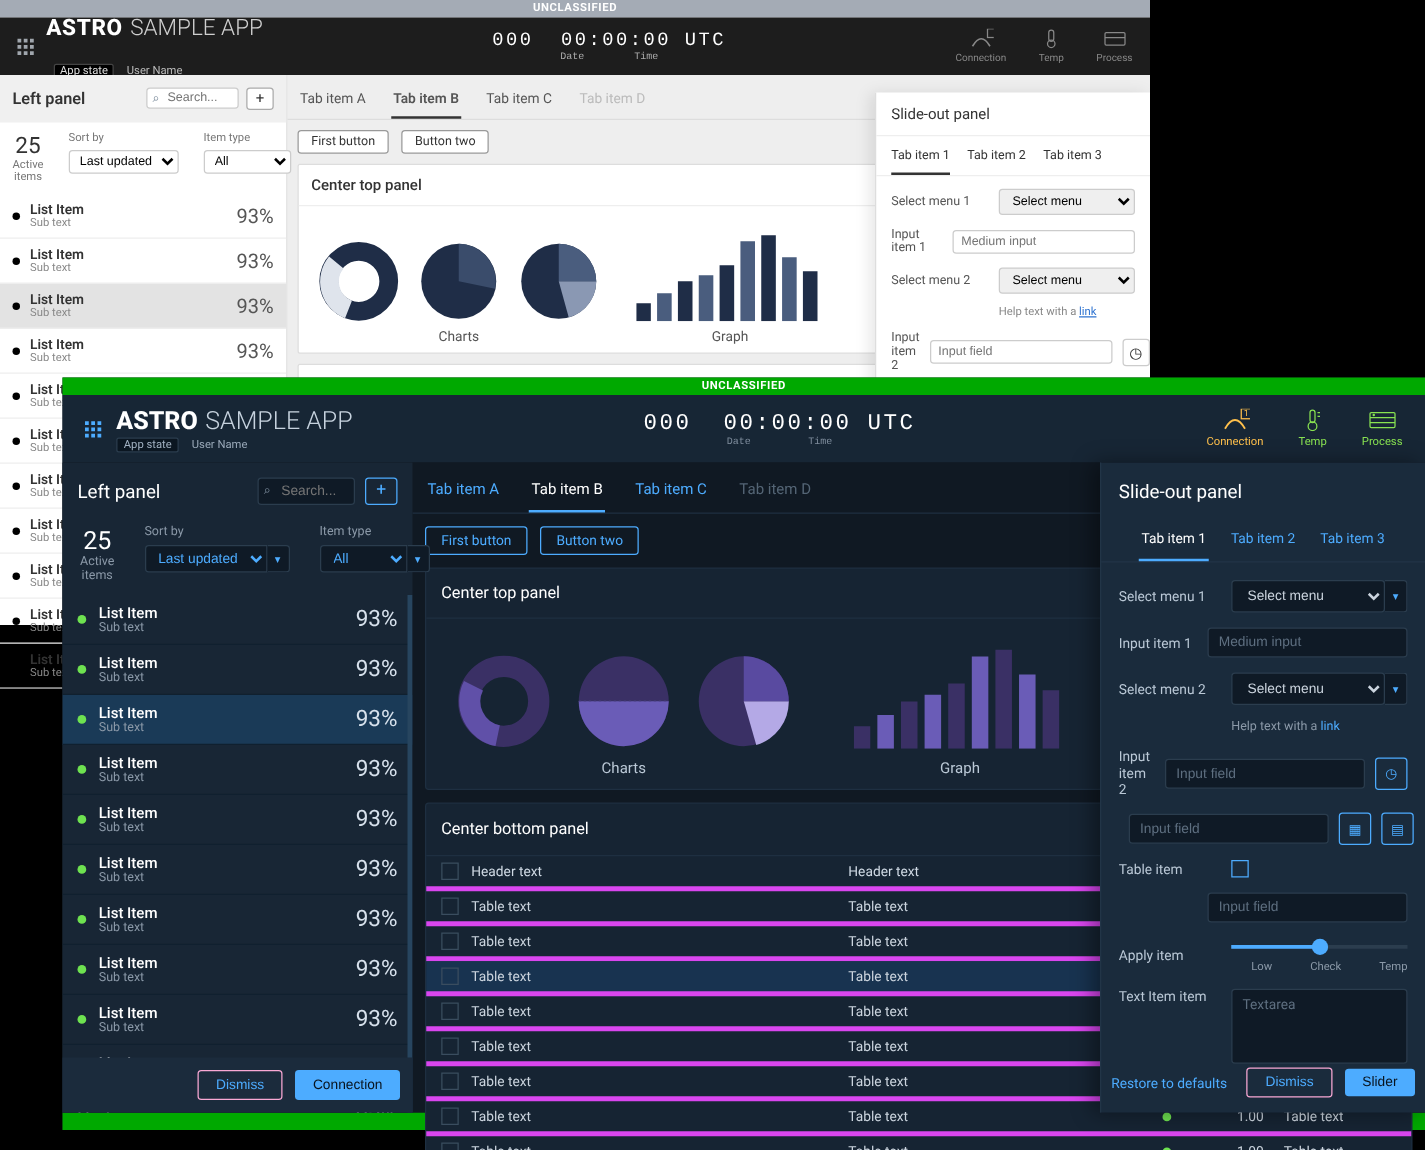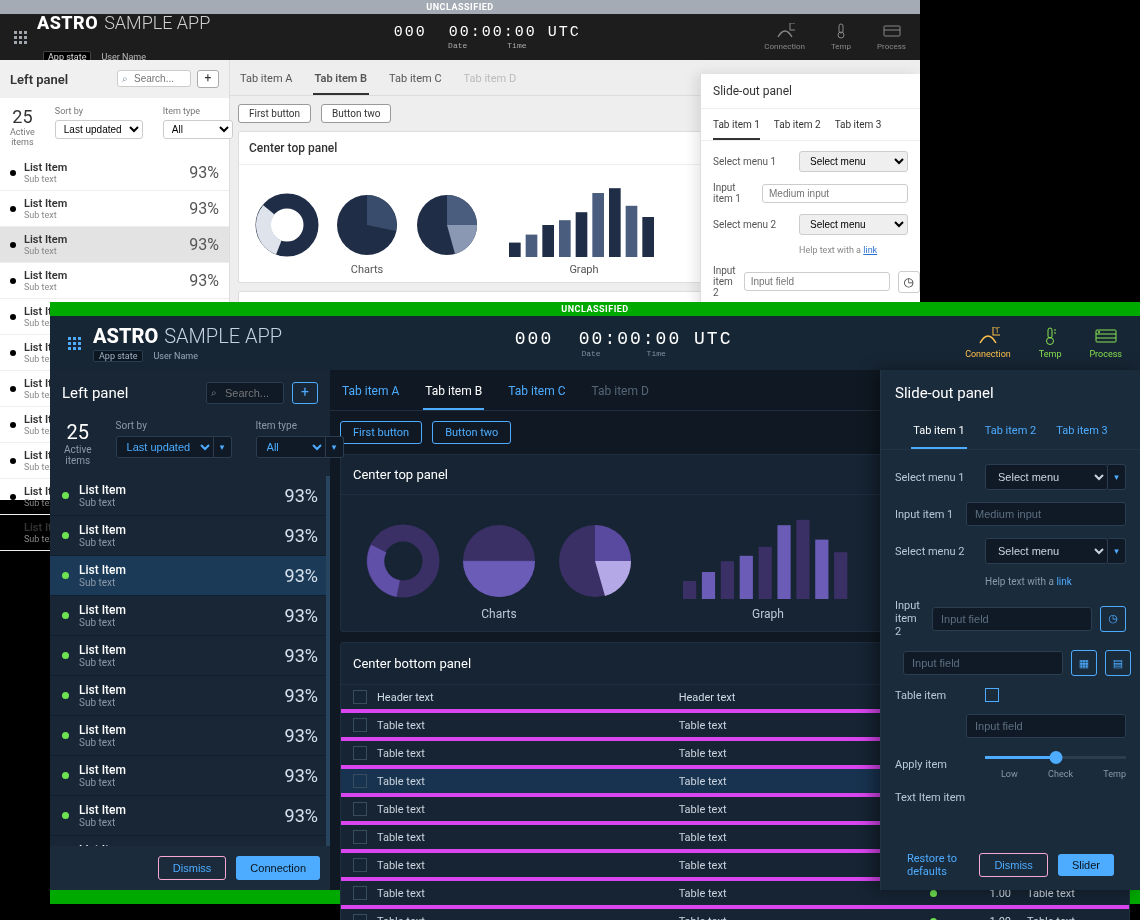--- a/index.html
+++ b/index.html
@@ -153,21 +153,21 @@
   .form-dk input::placeholder,.form-dk textarea::placeholder{ color:#5e6f80;}
   .form-dk .help{ font-size:10px; color:#8b99a8; margin-left:90px;}
   .form-dk .help a{ color:#4dacff; text-decoration:none;}
   .iconbtn-dk{ width:26px;height:26px;border:1px solid #4dacff;color:#4dacff;border-radius:3px;display:flex;align-items:center;justify-content:center; flex:none; font-size:11px;}
   .ck-dk{ width:14px;height:14px;border:1px solid #4dacff;}
   .slider-dk{ flex:1; display:flex; flex-direction:column; gap:4px;}
   .strack{ height:3px; background:#2b3d4e; position:relative; margin:6px 0;}
   .strack .fill{ position:absolute; left:0; top:0; bottom:0; width:50%; background:#4dacff;}
   .strack .thumb{ position:absolute; left:50%; top:-5px; width:13px;height:13px;border-radius:50%;background:#4dacff;transform:translateX(-50%);}
   .slabels{ display:flex; justify-content:space-between; font-size:9px; color:#8b99a8;padding-left:16px;}
-  .slide-foot-dk{ position:absolute; left:0; right:0; bottom:0; padding:12px 26px; display:flex; align-items:center; gap:10px;}
+  .slide-foot-dk{ position:absolute; left:0; right:0; bottom:0; padding:12px 8px; display:flex; align-items:center; gap:10px;}
   .link-dk{ color:#4dacff; font-size:11px; flex:1;}
   textarea{ resize:none; height:60px; font-family:inherit;}
   .srch-wrap{ position:relative; display:inline-block;}
   .srch-wrap .mg{ position:absolute; left:5px; top:50%; transform:translateY(-50%); color:#7a8a9a; font-size:10px;}
 </style>
 </head>
 <body>
 
 <div class="light-app">
   <div class="class-bar-lt">UNCLASSIFIED</div>
@@ -831,20 +831,21 @@
               </div>
             <div class="slabels">
                 <span>Low</span>
                 <span>Check</span>
                 <span>Temp</span>
               </div>
           </div>
         </div>
         <div class="row" style="align-items:flex-start">
             <span class="lab">Text Item item</span>
+            <textarea placeholder="Textarea" style=""></textarea>
           </div>
       </div>
       <div class="slide-foot-dk">
         <span class="link-dk">Restore to defaults</span>
         <button class="btn-dk-sec">Dismiss</button>
         <button class="btn-dk-pri">Slider</button>
       </div>
     </div>
   </div>
   <div class="class-bar-dk">UNCLASSIFIED</div>

